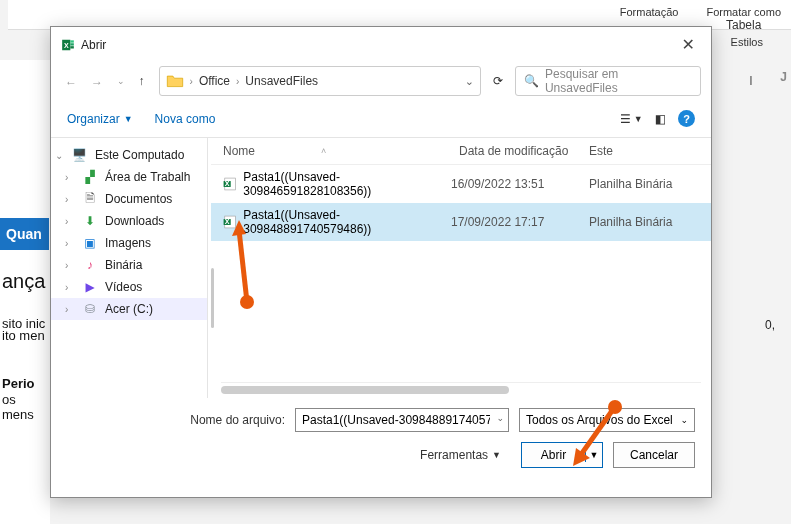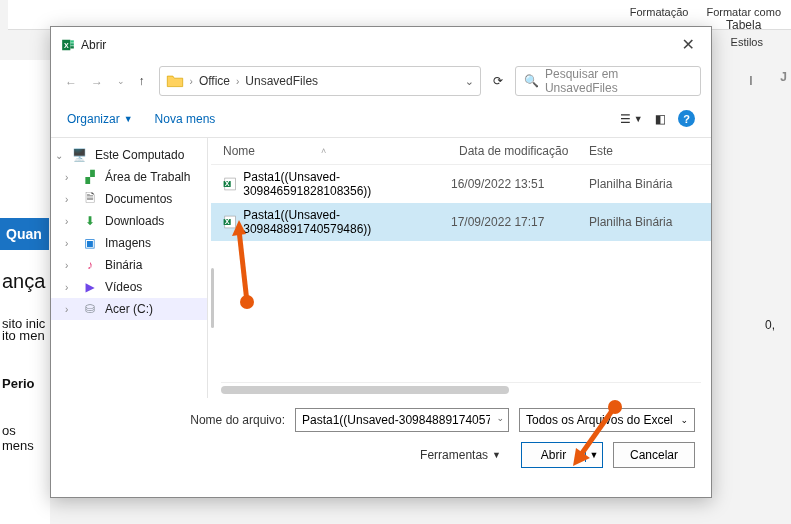--- a/index.html
+++ b/index.html
@@ -1,19 +1,19 @@
 <!DOCTYPE html>
 <html><head>
   <meta charset="utf-8">
   <style>
     * { margin:0; padding:0; box-sizing:border-box; font-family:'Segoe UI',Tahoma,sans-serif; font-size:12px; }
     body { width:791px; height:524px; background:#f3f3f3; position:relative; overflow:hidden; }
 
     
-    .ribbon-bg { position:absolute; top:0; left:8px; right:0; height:30px; background:#fff; border-bottom:1px solid #ddd; display:flex; justify-content:flex-end; gap:18px; padding:6px 10px; color:#333; }
+    .ribbon-bg { position:absolute; top:0; left:8px; right:0; height:30px; background:#fff; border-bottom:1px solid #ddd; display:flex; justify-content:flex-end; gap:28px; padding:6px 10px; color:#333; }
     .ribbon-btn { display:flex; flex-direction:column; align-items:center; font-size:11px; }
     .ribbon-btn span:first-child { font-size:11px; }
     .ribbon-row2 { position:absolute; top:30px; right:0; padding:6px 28px; color:#333; font-size:11px; }
     .left-sheet { position:absolute; left:0; top:60px; bottom:0; width:50px; background:#fff; }
     .cell-txt { position:absolute; left:0; color:#111; font-size:13px; padding:2px; }
     .blue-hdr { position:absolute; left:0; top:158px; background:#1a73c4; color:#fff; font-weight:600; padding:8px 6px; font-size:14px; width:49px; }
     .sheet-grid { position:absolute; right:0; top:60px; width:80px; color:#666; font-size:12px; padding-top:10px; text-align:center; }
     .sheet-grid div { height:22px; display:flex; align-items:center; justify-content:center; font-weight:600; color:#888; }
     .sheet-val { position:absolute; right:16px; top:318px; color:#222; }
 
@@ -99,21 +99,21 @@
     </div>
 </div>
 <div class="ribbon-row2">Estilos</div>
 
 <div class="left-sheet">
   <div class="blue-hdr">Quan</div>
   <div class="cell-txt" style="top:208px;font-size:20px;">ança</div>
   <div class="cell-txt" style="top:254px;">sito inic</div>
   <div class="cell-txt" style="top:266px;">ito men</div>
   <div class="cell-txt" style="top:314px;font-weight:600;">Perio</div>
-  <div class="cell-txt" style="top:361px;">os mens</div>
+  <div class="cell-txt" style="top:330px;">os mens</div>
 </div>
 <div class="sheet-grid">
   <div>I</div>
 </div>
 <div style="position:absolute;top:70px;right:4px;font-weight:600;color:#888">J</div>
 <div class="sheet-val">0,</div>
 
 <div class="dialog">
   <div class="titlebar">
     <svg class="xl-icon" viewBox="0 0 24 24">
@@ -149,21 +149,21 @@
       <span>🔍</span>
       <span>Pesquisar em UnsavedFiles</span>
     </div>
   </div>
 
   <div class="toolbar">
     <div class="org">
         <span>Organizar</span>
         <span class="dd">▼</span>
       </div>
-    <div class="newf">Nova mens</div>
+    <div class="newf">Nova como</div>
     <div class="tb-right">
       <div class="view-btn">
           <span>☰</span>
           <span style="font-size:9px">▼</span>
         </div>
       <div class="view-btn">
           <span>◧</span>
         </div>
       <div class="help">?</div>
     </div>

